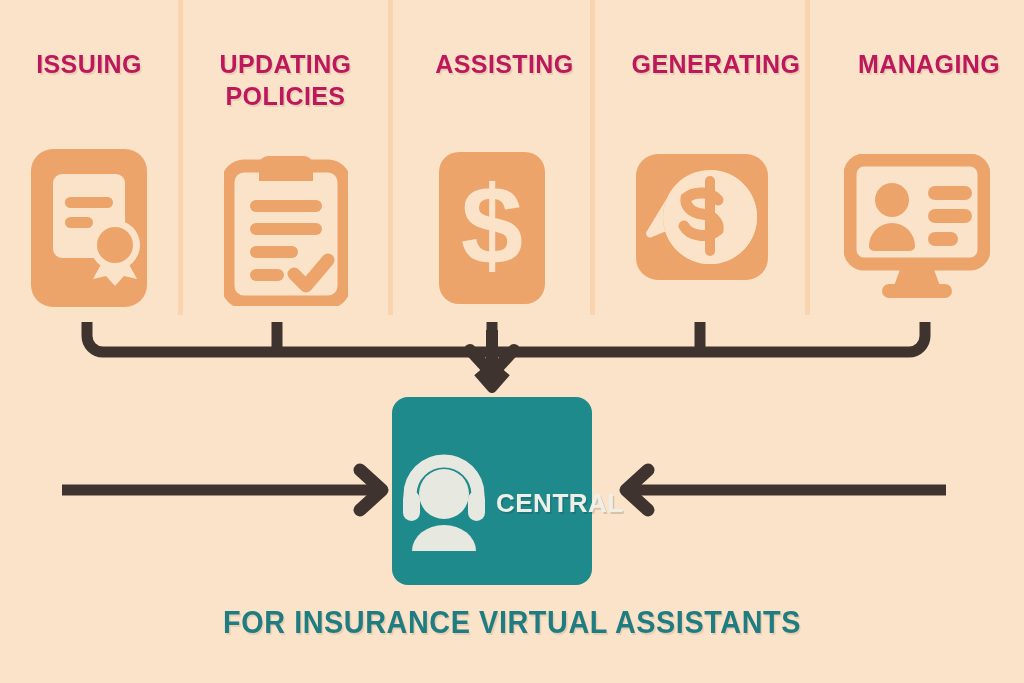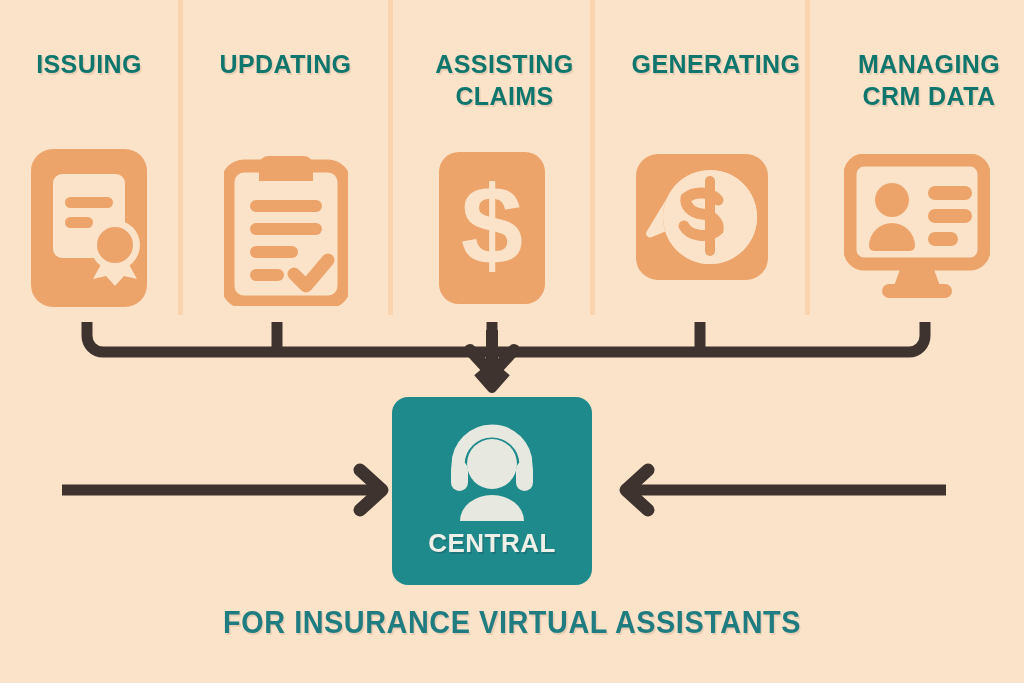--- a/index.html
+++ b/index.html
@@ -18,42 +18,42 @@
   
   .divider {
     position:absolute; top:0; height:315px; width:5px;
     background:#f9d4ae;
   }
 
   
   .col-head {
     position:absolute;
     text-align:center;
-    color:#0f766e;
+    color:#be185d;
     font-weight:700;
     font-size:25px;
     line-height:1.28;
     letter-spacing:0.4px;
     text-shadow:1.5px 1.5px 0 rgba(150,110,80,0.18);
   }
 
   
   .icon-wrap {
     position:absolute;
     display:flex; align-items:center; justify-content:center;
   }
   .icon-wrap svg { display:block; }
 
   
   #central {
     position:absolute;
     left:392px; top:397px; width:200px; height:188px;
     background:#1f8a8c;
     border-radius:16px;
-    display:flex; flex-direction:column;
+    display:flex; flex-direction:row;
     align-items:center; justify-content:flex-start;
     padding-top:20px;
   }
   #central .cs-text {
     margin-top:4px;
     color:#eef0e8;
     font-weight:700;
     font-size:26px;
     line-height:1.1;
     text-align:center;
@@ -101,36 +101,36 @@
       <rect x="34" y="48" width="48" height="11" rx="5.5" fill="#eda46a"></rect>
       <rect x="34" y="68" width="28" height="11" rx="5.5" fill="#eda46a"></rect>
       <path d="M62 130 l12 -22 l10 6 l10 -6 l12 22 l-13 -3 l-9 10 l-9 -10 z" fill="#fbe3c9"></path>
       <circle cx="84" cy="96" r="25" fill="#fbe3c9"></circle>
       <circle cx="84" cy="96" r="18" fill="#eda46a"></circle>
     </svg>
   </div>
 
   <div class="col-head" style="left:183px; top:48px; width:205px;text-align:center;">
     <div>UPDATING</div>
+    <div>POLICIES</div>
   </div>
   <div class="icon-wrap" style="left:183px; top:148px; width:205px; height:160px;">
     <svg width="124" height="156" viewBox="0 0 124 156">
       <rect x="4" y="16" width="116" height="136" rx="16" ry="16" fill="none" stroke="#eda46a" stroke-width="13"></rect>
       <path d="M44 6 h36 a9 9 0 0 1 9 9 v16 h-54 v-16 a9 9 0 0 1 9 -9 z" fill="#eda46a"></path>
       <rect x="26" y="50" width="72" height="12" rx="6" fill="#eda46a"></rect>
       <rect x="26" y="73" width="72" height="12" rx="6" fill="#eda46a"></rect>
       <rect x="26" y="96" width="48" height="12" rx="6" fill="#eda46a"></rect>
       <rect x="26" y="119" width="34" height="12" rx="6" fill="#eda46a"></rect>
       <path d="M70 124 l12 12 l22 -26" fill="none" stroke="#eda46a" stroke-width="13" stroke-linecap="round" stroke-linejoin="round"></path>
     </svg>
   </div>
 
   <div class="col-head" style="left:393px; top:48px; width:223px;">
     <div>ASSISTING</div>
-    <div>CLAIMS</div>
   </div>
   <div class="icon-wrap" style="left:393px; top:148px; width:197px; height:160px;">
     <svg width="106" height="152" viewBox="0 0 106 152">
       <rect x="0" y="0" width="106" height="152" rx="20" ry="20" fill="#eda46a"></rect>
       <text x="53" y="112" text-anchor="middle" font-family="Liberation Sans, sans-serif" font-size="112" font-weight="700" fill="#fbe3c9">$</text>
     </svg>
   </div>
 
   <div class="col-head" style="left:595px; top:48px; width:242px;">
     <div>GENERATING</div>
@@ -142,21 +142,20 @@
       <path d="M78 16 a47 47 0 1 1 -47 47 a47 47 0 0 1 4 -19
                l-20 33 a4 4 0 0 0 5 6 l34 -14 a47 47 0 0 0 24 6 z" fill="#fbe3c9"></path>
       <circle cx="78" cy="63" r="47" fill="#fbe3c9"></circle>
       <path d="M52 72 a20 15 0 0 0 34 4 a18 14 0 0 0 -16 -16 a18 14 0 0 1 -16 -16 a20 15 0 0 1 32 2" fill="none" stroke="#eda46a" stroke-width="11" stroke-linecap="round"></path>
       <rect x="73" y="22" width="10" height="80" rx="5" fill="#eda46a"></rect>
     </svg>
   </div>
 
   <div class="col-head" style="left:810px; top:48px; width:214px;padding-left:24px;">
     <div>MANAGING</div>
-    <div>CRM DATA</div>
   </div>
   <div class="icon-wrap" style="left:810px; top:148px; width:214px; height:160px;">
     <svg width="146" height="148" viewBox="0 0 146 148">
       <rect x="6" y="6" width="134" height="104" rx="14" ry="14" fill="none" stroke="#eda46a" stroke-width="13"></rect>
       <circle cx="48" cy="46" r="17" fill="#eda46a"></circle>
       <path d="M25 92 a23 23 0 0 1 46 0 a5 5 0 0 1 -5 5 h-36 a5 5 0 0 1 -5 -5 z" fill="#eda46a"></path>
       <rect x="84" y="32" width="44" height="14" rx="7" fill="#eda46a"></rect>
       <rect x="84" y="55" width="44" height="14" rx="7" fill="#eda46a"></rect>
       <rect x="84" y="78" width="30" height="14" rx="7" fill="#eda46a"></rect>
       <path d="M58 110 h30 l8 22 h-46 z" fill="#eda46a"></path>

